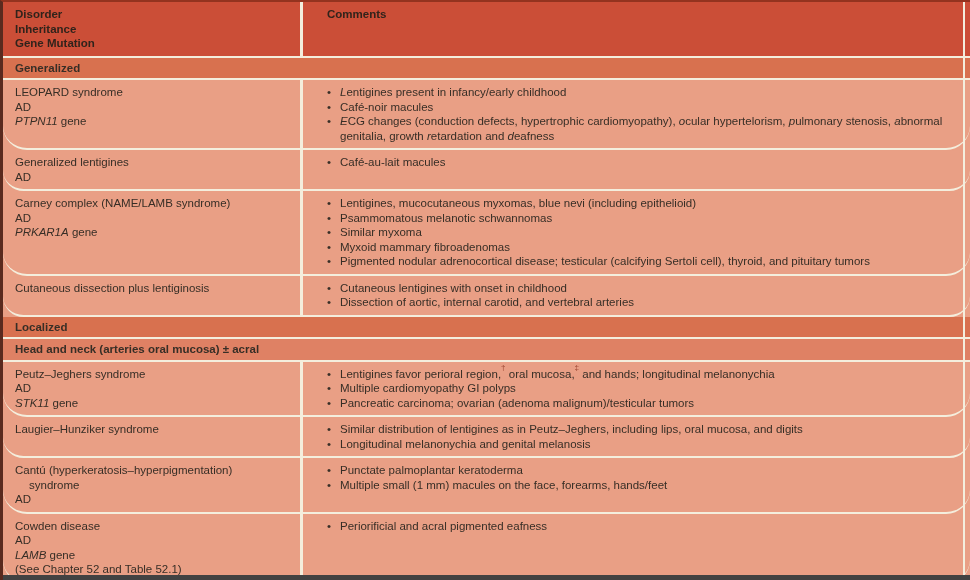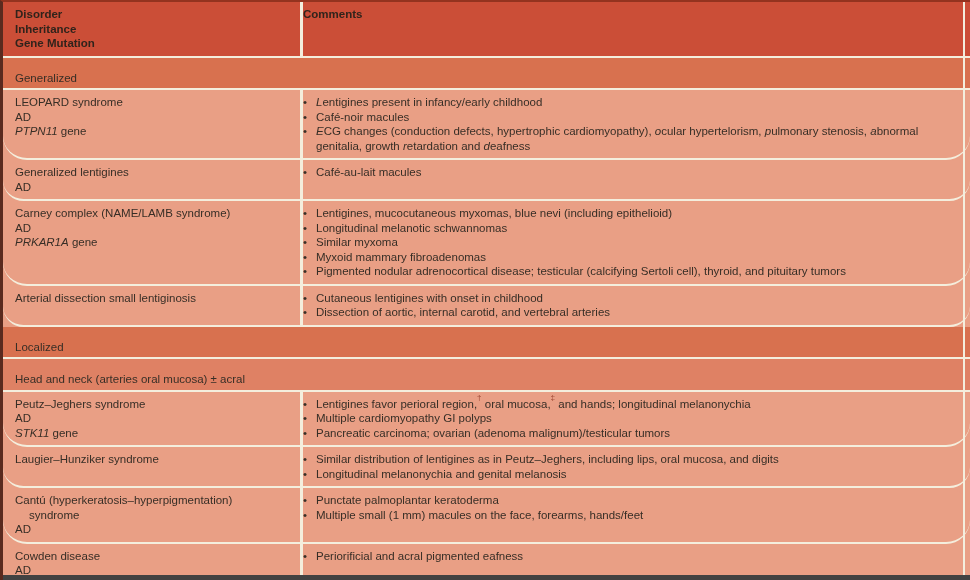--- a/index.html
+++ b/index.html
@@ -11,25 +11,25 @@
     font-size:11.5px;
     line-height:14.5px;
     color:var(--c-text,#372e26);
     border-left:3px solid #5a2a1e;
     border-top:2px solid #93331f;
     box-sizing:border-box;
     background:var(--c-row,#e99f85);
   }
   .row{display:flex;border-bottom:2px solid var(--c-divider,#f4eedd);box-sizing:border-box;}
   .cell-left{width:297px;flex:none;padding:5px 8px 5px 12px;box-sizing:border-box;}
-  .cell-right{flex:1;border-left:3px solid var(--c-divider,#f4eedd);padding:5px 10px 5px 0;box-sizing:border-box;}
+  .cell-right{flex:1;border-left:3px solid var(--c-divider,#f4eedd);padding:5px 10px 5px 24px;box-sizing:border-box;}
   .header-row{background:var(--c-header,#cb4e37);}
   .header-row .cell-left,.header-row .cell-right{font-weight:bold;color:#30231b;}
   .data-row{background:var(--c-row,#e99f85);border-radius:24px;}
-  .section-row{display:block;font-weight:normal;padding:13px 10px 3px 12px;border-bottom:2px solid var(--c-divider,#f4eedd);box-sizing:border-box;}
+  .section-row{display:block;font-weight:bold;padding:3px 10px 3px 12px;border-bottom:2px solid var(--c-divider,#f4eedd);box-sizing:border-box;}
   .section-main{background:var(--c-section,#d8714f);}
   .section-sub{background:var(--c-subsection,#df8164);}
   .dline{min-height:14.5px;}
   .dline.indent{padding-left:14px;}
   .bullet{display:flex;}
   .bullet .mark{width:13px;flex:none;}
   .bullet .txt{flex:1;}
   .it{font-style:italic;}
   sup.fn{font-size:8px;color:var(--c-fn,#9c4631);line-height:0;position:relative;top:-3px;}
   #right-rule{position:absolute;top:0;bottom:5px;right:5px;width:2px;background:var(--c-divider,#f4eedd);}
@@ -90,39 +90,39 @@
           <div class="dline"><span>AD</span></div>
           <div class="dline"><span class="it">PRKAR1A</span><span> gene</span></div>
         </div>
         <div class="cell-right">
           <div class="bullet">
             <span class="mark">•</span>
             <span class="txt"><span>Lentigines, mucocutaneous myxomas, blue nevi (including epithelioid)</span></span>
           </div>
           <div class="bullet">
             <span class="mark">•</span>
-            <span class="txt"><span>Longitudinal melanotic schwannomas</span></span>
+            <span class="txt"><span>Psammomatous melanotic schwannomas</span></span>
           </div>
           <div class="bullet">
             <span class="mark">•</span>
             <span class="txt"><span>Similar myxoma</span></span>
           </div>
           <div class="bullet">
             <span class="mark">•</span>
             <span class="txt"><span>Myxoid mammary fibroadenomas</span></span>
           </div>
           <div class="bullet">
             <span class="mark">•</span>
             <span class="txt"><span>Pigmented nodular adrenocortical disease; testicular (calcifying Sertoli cell), thyroid, and pituitary tumors</span></span>
           </div>
         </div>
       </div>
       <div class="row data-row">
         <div class="cell-left">
-          <div class="dline"><span>Arterial dissection small lentiginosis</span></div>
+          <div class="dline"><span>Cutaneous dissection plus lentiginosis</span></div>
         </div>
         <div class="cell-right">
           <div class="bullet">
             <span class="mark">•</span>
             <span class="txt"><span>Cutaneous lentigines with onset in childhood</span></span>
           </div>
           <div class="bullet">
             <span class="mark">•</span>
             <span class="txt"><span>Dissection of aortic, internal carotid, and vertebral arteries</span></span>
           </div>

